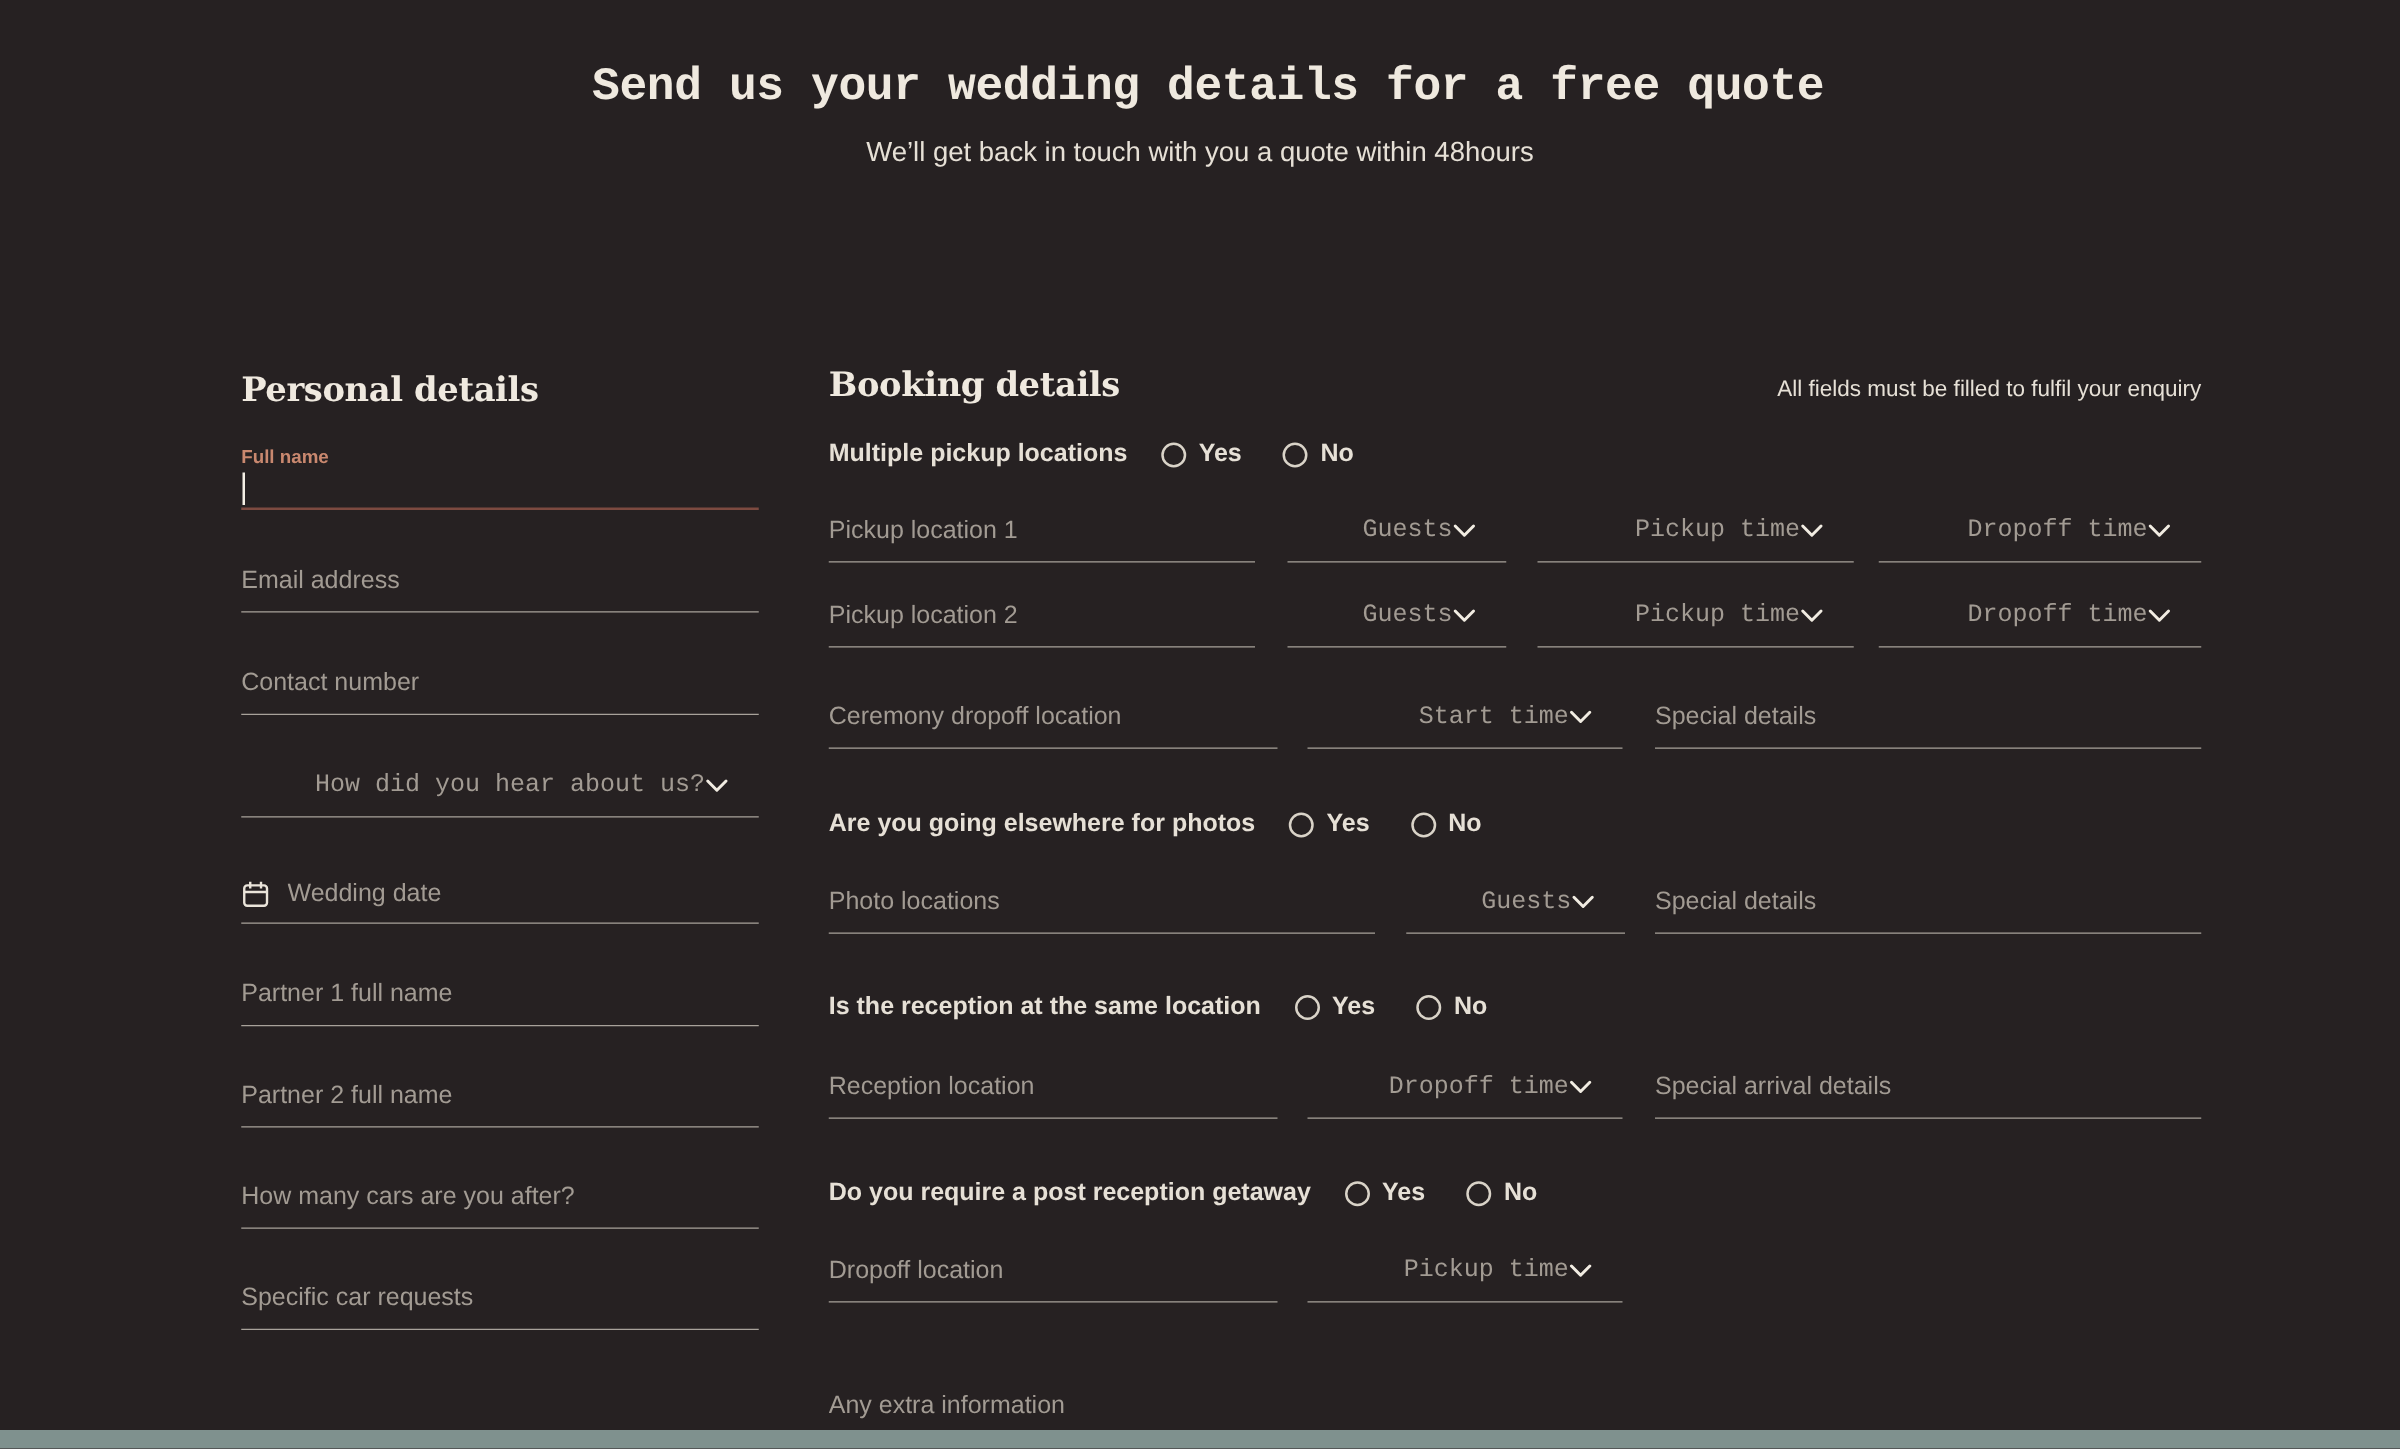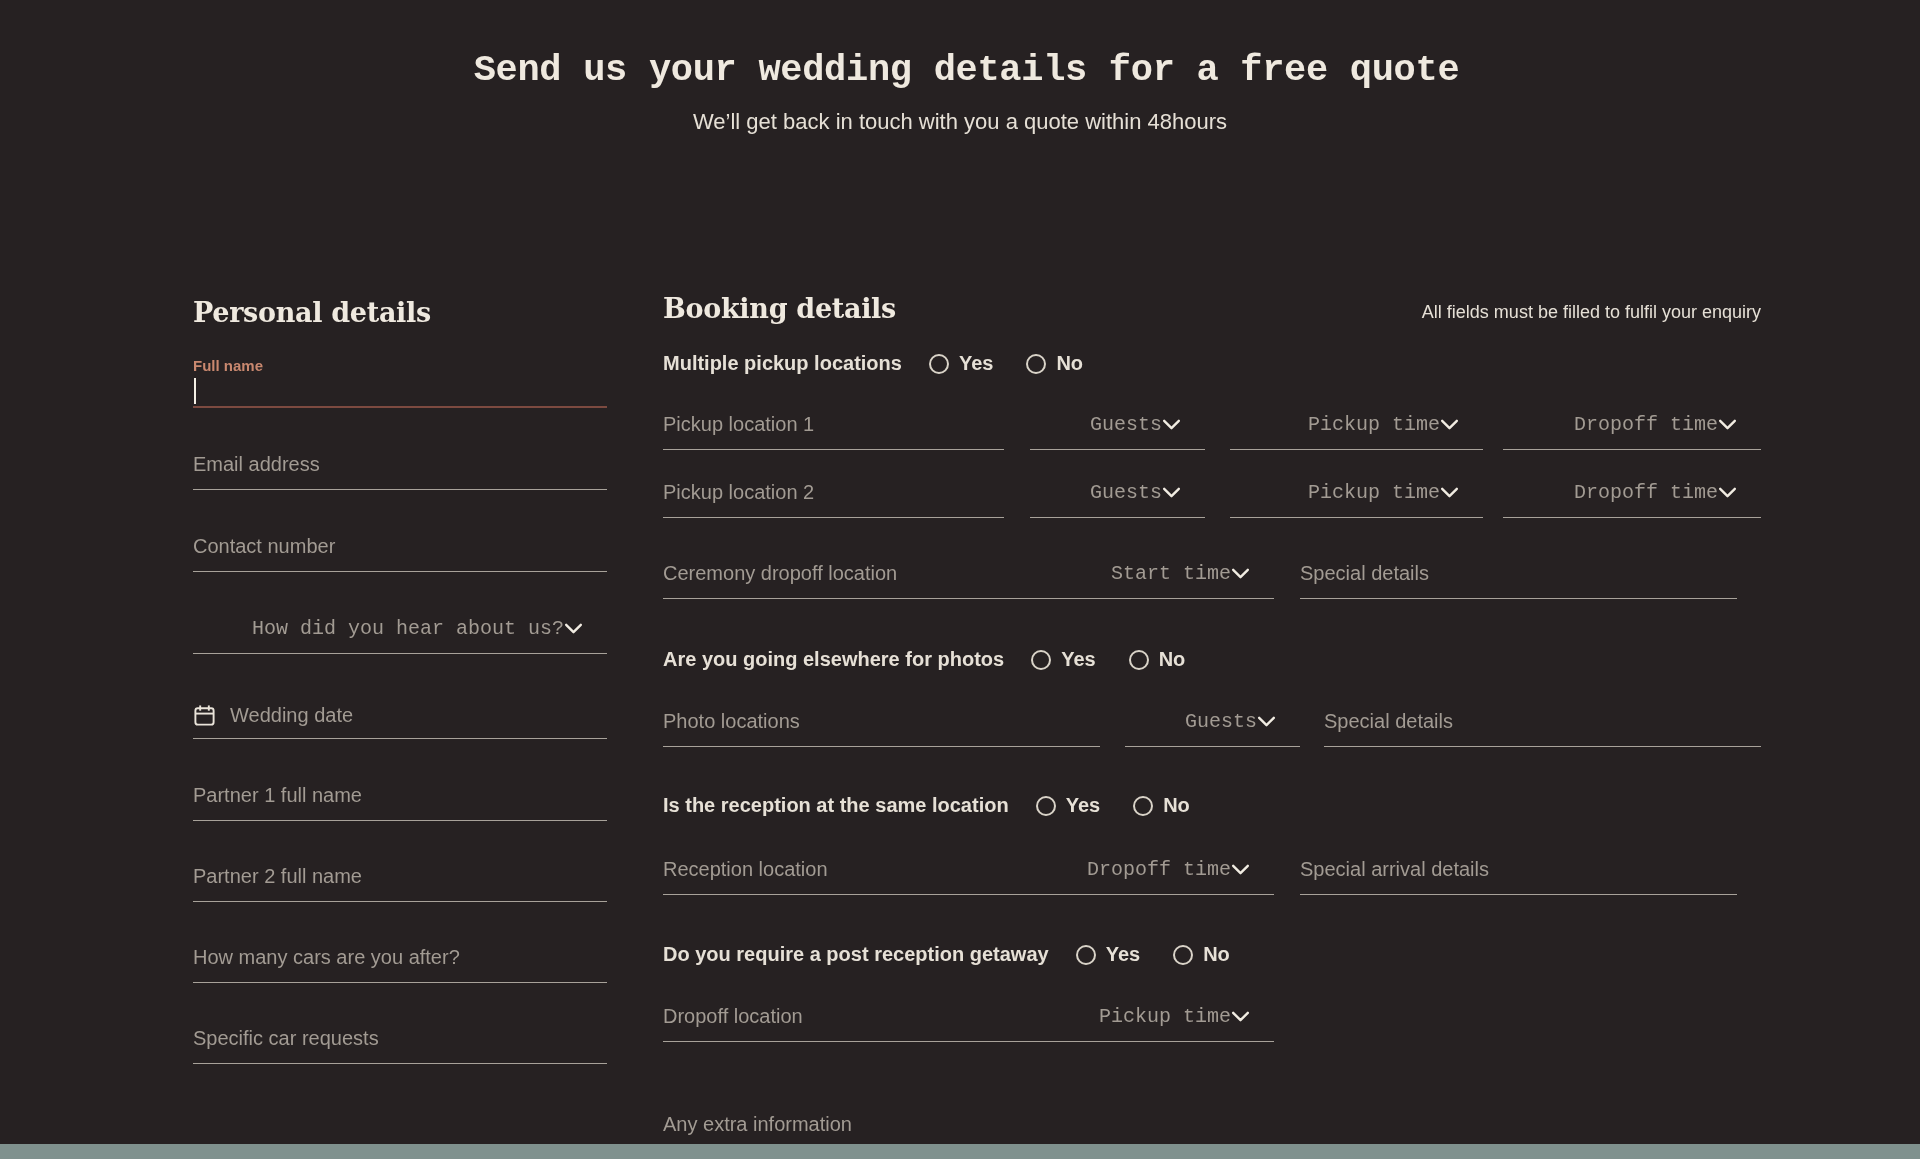--- a/index.html
+++ b/index.html
@@ -58,21 +58,21 @@
   .opt{display:flex;align-items:center;cursor:pointer;}
   .opt.first{margin-left:27px;} .opt.second{margin-left:33px;align-items:center;}
   .rcirc{width:20px;height:20px;border:2px solid #d9d3c8;border-radius:50%;margin-right:10px;
          flex-shrink:0;}
   
   .brow{display:flex;align-items:flex-start;}
   .r1{margin-top:36px;} .r2{margin-top:30px;} .r3{margin-top:43px;}
   .r4{margin-top:37px;} .r5{margin-top:39px;} .r6{margin-top:37px;} .r7{margin-top:70px;}
   .wA1{width:341px;} .wA2{width:175px;margin-left:26px;} .wA3{width:253px;margin-left:25px;}
   .wA4{width:258px;margin-left:20px;}
-  .wB1{width:359px;} .wB2{width:252px;} .wB3{width:437px;margin-left:26px;}
+  .wB1{width:359px;} .wB2{width:252px;margin-left:24px;} .wB3{width:437px;margin-left:26px;}
   .wC1{width:437px;} .wC2{width:175px;margin-left:25px;} .wC3{width:437px;margin-left:24px;}
   .wFull{width:1098px;}
   
   .bottom-bar{position:absolute;left:0;bottom:0;width:100%;height:15px;background:var(--bar);}
 </style>
 </head>
 <body>
 
 <div class="page">
 

